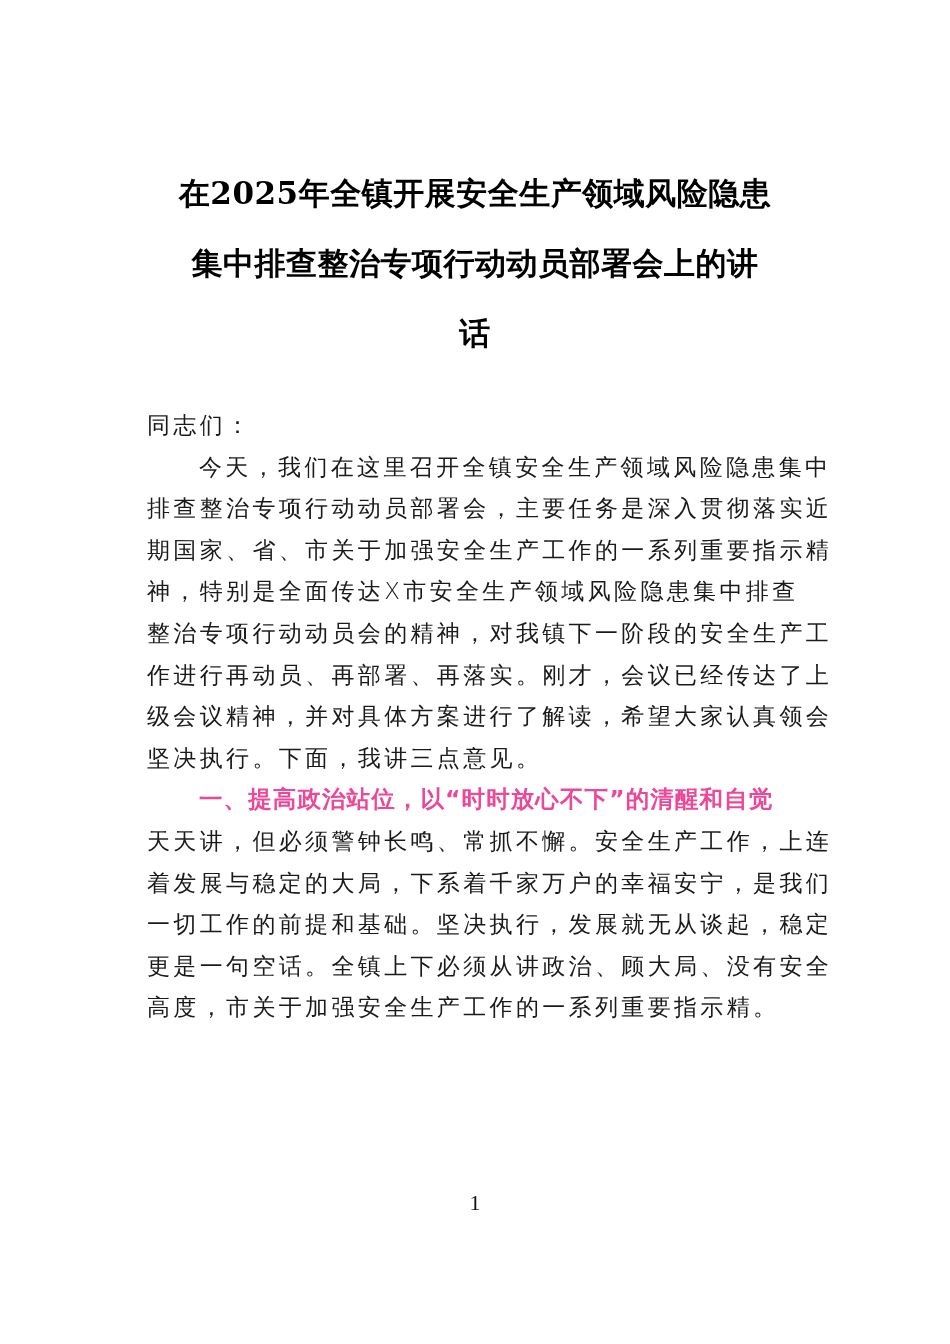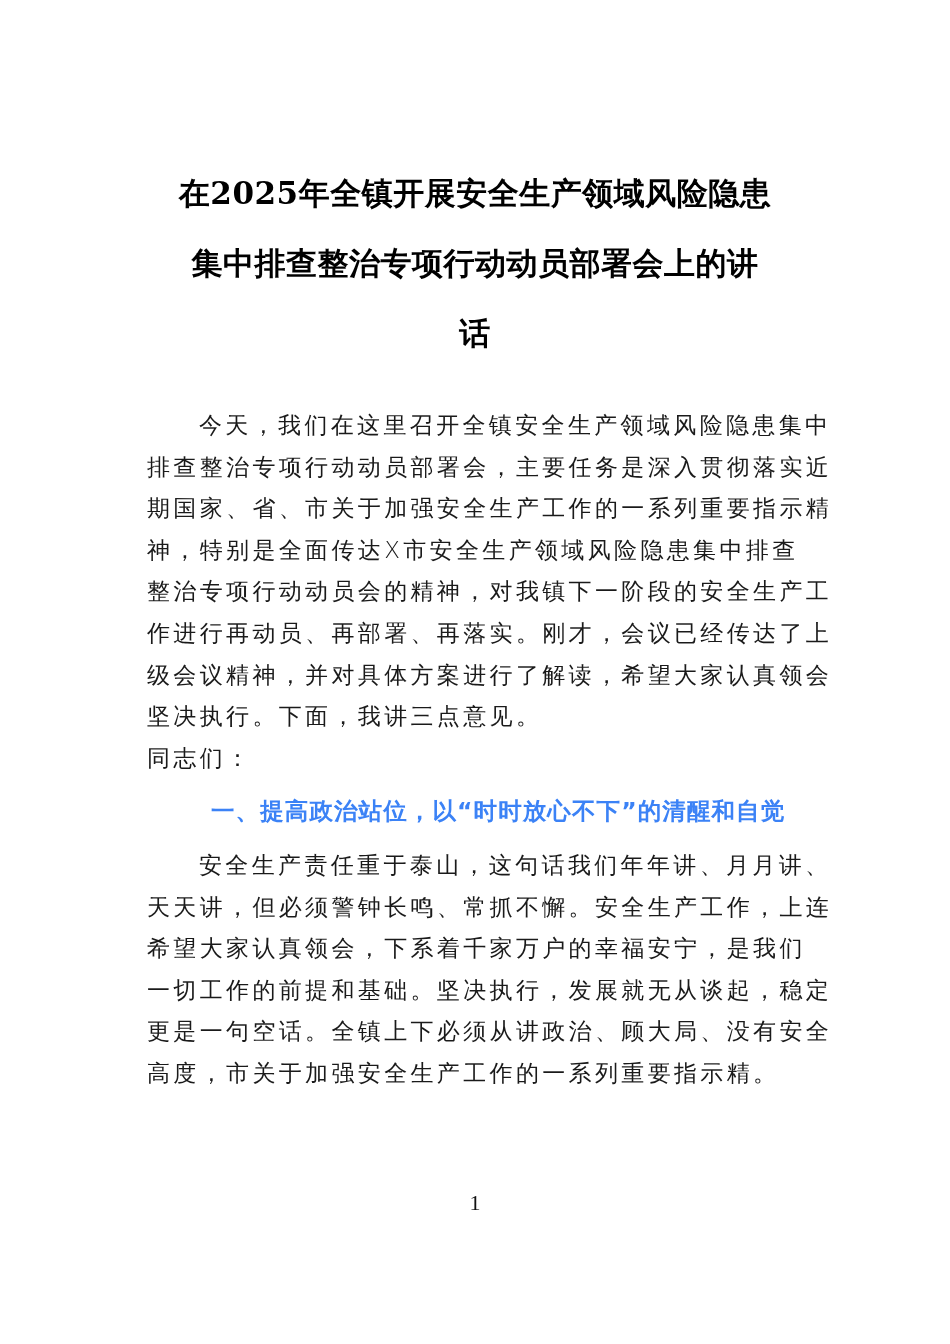--- a/index.html
+++ b/index.html
@@ -8,61 +8,60 @@
   .page { position: absolute; left: 0; top: 0; width: 950px; height: 1344px; background: #fff; }
   .title { position: absolute; left: 140px; width: 670px; top: 158px; text-align: center;
            font-family: "DejaVu Serif", "Liberation Serif", serif; font-weight: bold;
            font-size: 31px; line-height: 70px; letter-spacing: 0.5px; color: #000; }
   .title .line { display: block; white-space: nowrap; }
   .body { position: absolute; left: 147px; width: 662px; top: 405px; }
   .p { margin: 0; font-size: 23px; line-height: 41.6px; letter-spacing: 3.35px;
        text-align: justify; color: #1a1a1a; font-family: "DejaVu Sans", "Liberation Sans", sans-serif; font-weight: 300; }
   .p .l { display: block; white-space: nowrap; }
   .indent { padding-left: 52px; }
-  .heading { margin: 12px; font-size: 23.5px; line-height: 41.6px; letter-spacing: 1.1px;
-             font-family: "DejaVu Sans", "Liberation Sans", sans-serif; font-weight: bold; color: #3b82f6; }
+  .heading { margin: 0; font-size: 23.5px; line-height: 41.6px; letter-spacing: 1.1px;
+             font-family: "DejaVu Sans", "Liberation Sans", sans-serif; font-weight: bold; color: #ec4899; }
   .heading .l { display: block; white-space: nowrap; }
   .page-num { position: absolute; left: 0; width: 950px; top: 1190px; text-align: center;
               font-family: "Liberation Serif", "DejaVu Serif", serif; font-size: 22px; color: #111; }
 </style>
 </head>
 <body>
 
 <div class="page">
 
   <div class="title">
     <span class="line">在2025年全镇开展安全生产领域风险隐患</span>
     <span class="line">集中排查整治专项行动动员部署会上的讲</span>
     <span class="line">话</span>
   </div>
 
   <div class="body">
     <p class="p">
+      <span class="l">同志们：</span>
+    </p>
+
+    <p class="p">
       <span class="l indent">今天，我们在这里召开全镇安全生产领域风险隐患集中</span>
       <span class="l">排查整治专项行动动员部署会，主要任务是深入贯彻落实近</span>
       <span class="l">期国家、省、市关于加强安全生产工作的一系列重要指示精</span>
       <span class="l">神，特别是全面传达X市安全生产领域风险隐患集中排查</span>
       <span class="l">整治专项行动动员会的精神，对我镇下一阶段的安全生产工</span>
       <span class="l">作进行再动员、再部署、再落实。刚才，会议已经传达了上</span>
       <span class="l">级会议精神，并对具体方案进行了解读，希望大家认真领会</span>
       <span class="l">坚决执行。下面，我讲三点意见。</span>
     </p>
 
-    <p class="p">
-      <span class="l">同志们：</span>
-    </p>
-
     <p class="heading">
       <span class="l indent">一、提高政治站位，以“时时放心不下”的清醒和自觉</span>
     </p>
 
     <p class="p">
-      <span class="l indent">安全生产责任重于泰山，这句话我们年年讲、月月讲、</span>
       <span class="l">天天讲，但必须警钟长鸣、常抓不懈。安全生产工作，上连</span>
-      <span class="l">希望大家认真领会，下系着千家万户的幸福安宁，是我们</span>
+      <span class="l">着发展与稳定的大局，下系着千家万户的幸福安宁，是我们</span>
       <span class="l">一切工作的前提和基础。坚决执行，发展就无从谈起，稳定</span>
       <span class="l">更是一句空话。全镇上下必须从讲政治、顾大局、没有安全</span>
       <span class="l">高度，市关于加强安全生产工作的一系列重要指示精。</span>
     </p>
   </div>
 
   <div class="page-num">1</div>
 </div>
 
 </body></html>

